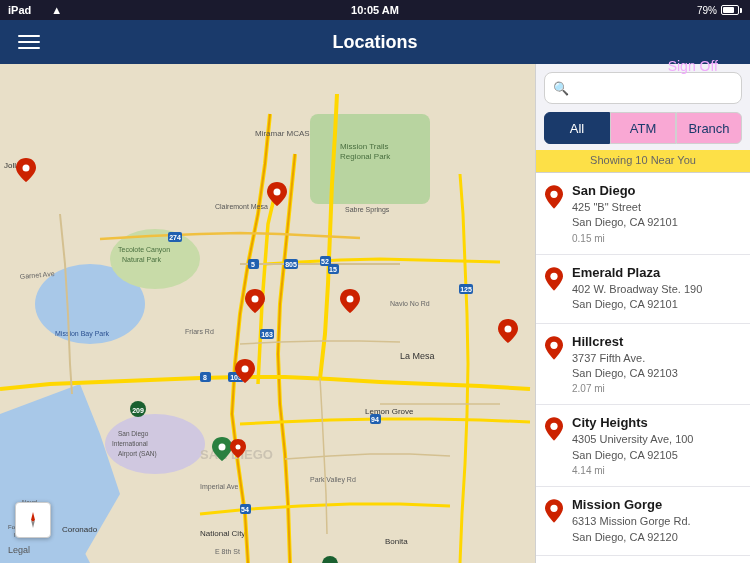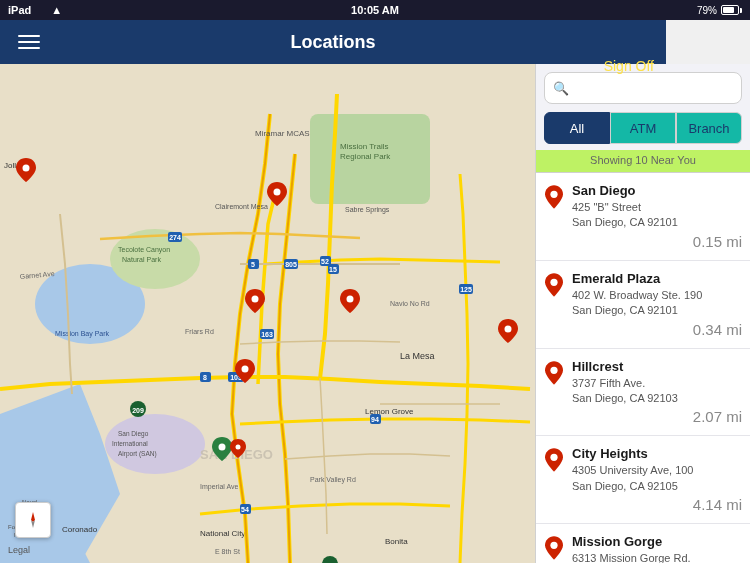--- a/index.html
+++ b/index.html
@@ -10,32 +10,32 @@
       position: absolute; top: 0; left: 0; width: 750px; height: 20px;
       background: #1a1a2e; display: flex; align-items: center; justify-content: space-between;
       padding: 0 8px; z-index: 100;
     }
     .status-left { display: flex; align-items: center; gap: 20px; color: white; font-size: 11px; font-weight: 600; }
     .status-center { color: white; font-size: 11px; font-weight: 600; position: absolute; left: 50%; transform: translateX(-50%); }
     .status-right { display: flex; align-items: center; gap: 4px; color: white; font-size: 10px; margin-left: auto; }
 
     
     #nav-bar {
-      position: absolute; top: 20px; left: 0; width: 666px; height: 44px;
+      position: absolute; top: 20px; left: 0; width: 750px; height: 44px;
       background: #1a3a6b; display: flex; align-items: center; justify-content: center;
       z-index: 100; padding: 16px 12px;
     }
     #nav-title { color: white; font-size: 18px; font-weight: 600; }
     #menu-button {
       position: absolute; left: 12px; color: white; font-size: 18px; cursor: pointer;
       display: flex; flex-direction: column; gap: 4px; padding: 6px;
     }
     .hamburger-line { width: 22px; height: 2px; background: white; border-radius: 1px; }
     #sign-off-button {
-      position: absolute; right: 4px; color: #fde047; font-size: 14px; font-weight: 500;
+      position: absolute; right: 24px; color: #f0abfc; font-size: 14px; font-weight: 500;
       cursor: pointer; padding: 4px 8px; margin-top: 48px;
     }
 
     
     #map-area {
       position: absolute; top: 64px; left: 0; width: 535px; height: 499px;
       background: #e8dfc8; overflow: hidden;
     }
 
     
@@ -75,50 +75,50 @@
     #search-input-el {
       border: none; outline: none; font-size: 13px; color: #3c3c43;
       background: transparent; width: 100%;
     }
 
     
     #filter-bar {
       display: flex; gap: 0; padding: 0 8px 6px 8px; background: #f2f2f7;
     }
     .filter-btn {
-      flex: 1; height: 32px; border: 1px solid #d0d0d0; background: #14b8a6;
+      flex: 1; height: 32px; border: 1px solid #d0d0d0; background: #f9a8d4;
       font-size: 13px; font-weight: 500; cursor: pointer; color: #1a3a6b;
     }
     .filter-btn:first-child { border-radius: 6px 0 0 6px; }
     .filter-btn:last-child { border-radius: 0 6px 6px 0; }
     .filter-btn.active { background: #1a3a6b; color: white; border-color: #1a3a6b; }
 
     
     #showing-label {
       text-align: center; font-size: 11px; color: #666; padding: 4px 0 6px 0;
-      background: #bef264; border-bottom: 1px solid #d0d0d0;
+      background: #fde047; border-bottom: 1px solid #d0d0d0;
     }
 
     
     #location-list {
       flex: 1; overflow-y: auto; background: white;
     }
     .location-item {
       display: flex; align-items: flex-start; padding: 10px 8px;
       border-bottom: 1px solid #e5e5ea; cursor: pointer; gap: 8px;
     }
     .pin-icon {
       width: 20px; height: 24px; min-width: 20px; margin-top: 2px;
       display: flex; align-items: center; justify-content: center;
     }
     .pin-svg { fill: #cc2200; }
     .location-info { flex: 1; }
     .location-name { font-size: 13px; font-weight: 600; color: #1a1a1a; margin-bottom: 2px; }
     .location-addr { font-size: 11px; color: #555; line-height: 1.4; }
-    .location-dist { font-size: 15px; color: #888; margin-top: 2px; text-align: right; }
+    .location-dist { font-size: 10px; color: #888; margin-top: 2px; }
 
     
     .battery-icon { display: flex; align-items: center; gap: 1px; }
     .battery-body { width: 18px; height: 10px; border: 1.5px solid white; border-radius: 2px; position: relative; display: flex; align-items: center; padding: 1px; }
     .battery-fill { height: 100%; background: white; border-radius: 1px; }
     .battery-tip { width: 2px; height: 5px; background: white; border-radius: 0 1px 1px 0; }
 
     
     .wifi-glyph { color: white; font-size: 11px; }
   </style>
@@ -380,21 +380,20 @@
       <div class="location-item">
       <div class="pin-icon">
         <svg width="18" height="24" viewBox="0 0 20 26">
           <path d="M 10,0 C 4.5,0 0,4.5 0,10 C 0,16 10,26 10,26 C 10,26 20,16 20,10 C 20,4.5 15.5,0 10,0 Z" class="pin-svg"></path>
           <circle cx="10" cy="10" r="4" fill="white"></circle>
         </svg>
       </div>
       <div class="location-info">
         <div class="location-name">Emerald Plaza</div>
         <div class="location-addr">402 W. Broadway Ste. 190<br>San Diego, CA 92101</div>
-        <div class="location-dist">0.34 mi</div>
       </div>
     </div>
       <div class="location-item">
       <div class="pin-icon">
         <svg width="18" height="24" viewBox="0 0 20 26">
           <path d="M 10,0 C 4.5,0 0,4.5 0,10 C 0,16 10,26 10,26 C 10,26 20,16 20,10 C 20,4.5 15.5,0 10,0 Z" class="pin-svg"></path>
           <circle cx="10" cy="10" r="4" fill="white"></circle>
         </svg>
       </div>
       <div class="location-info">

